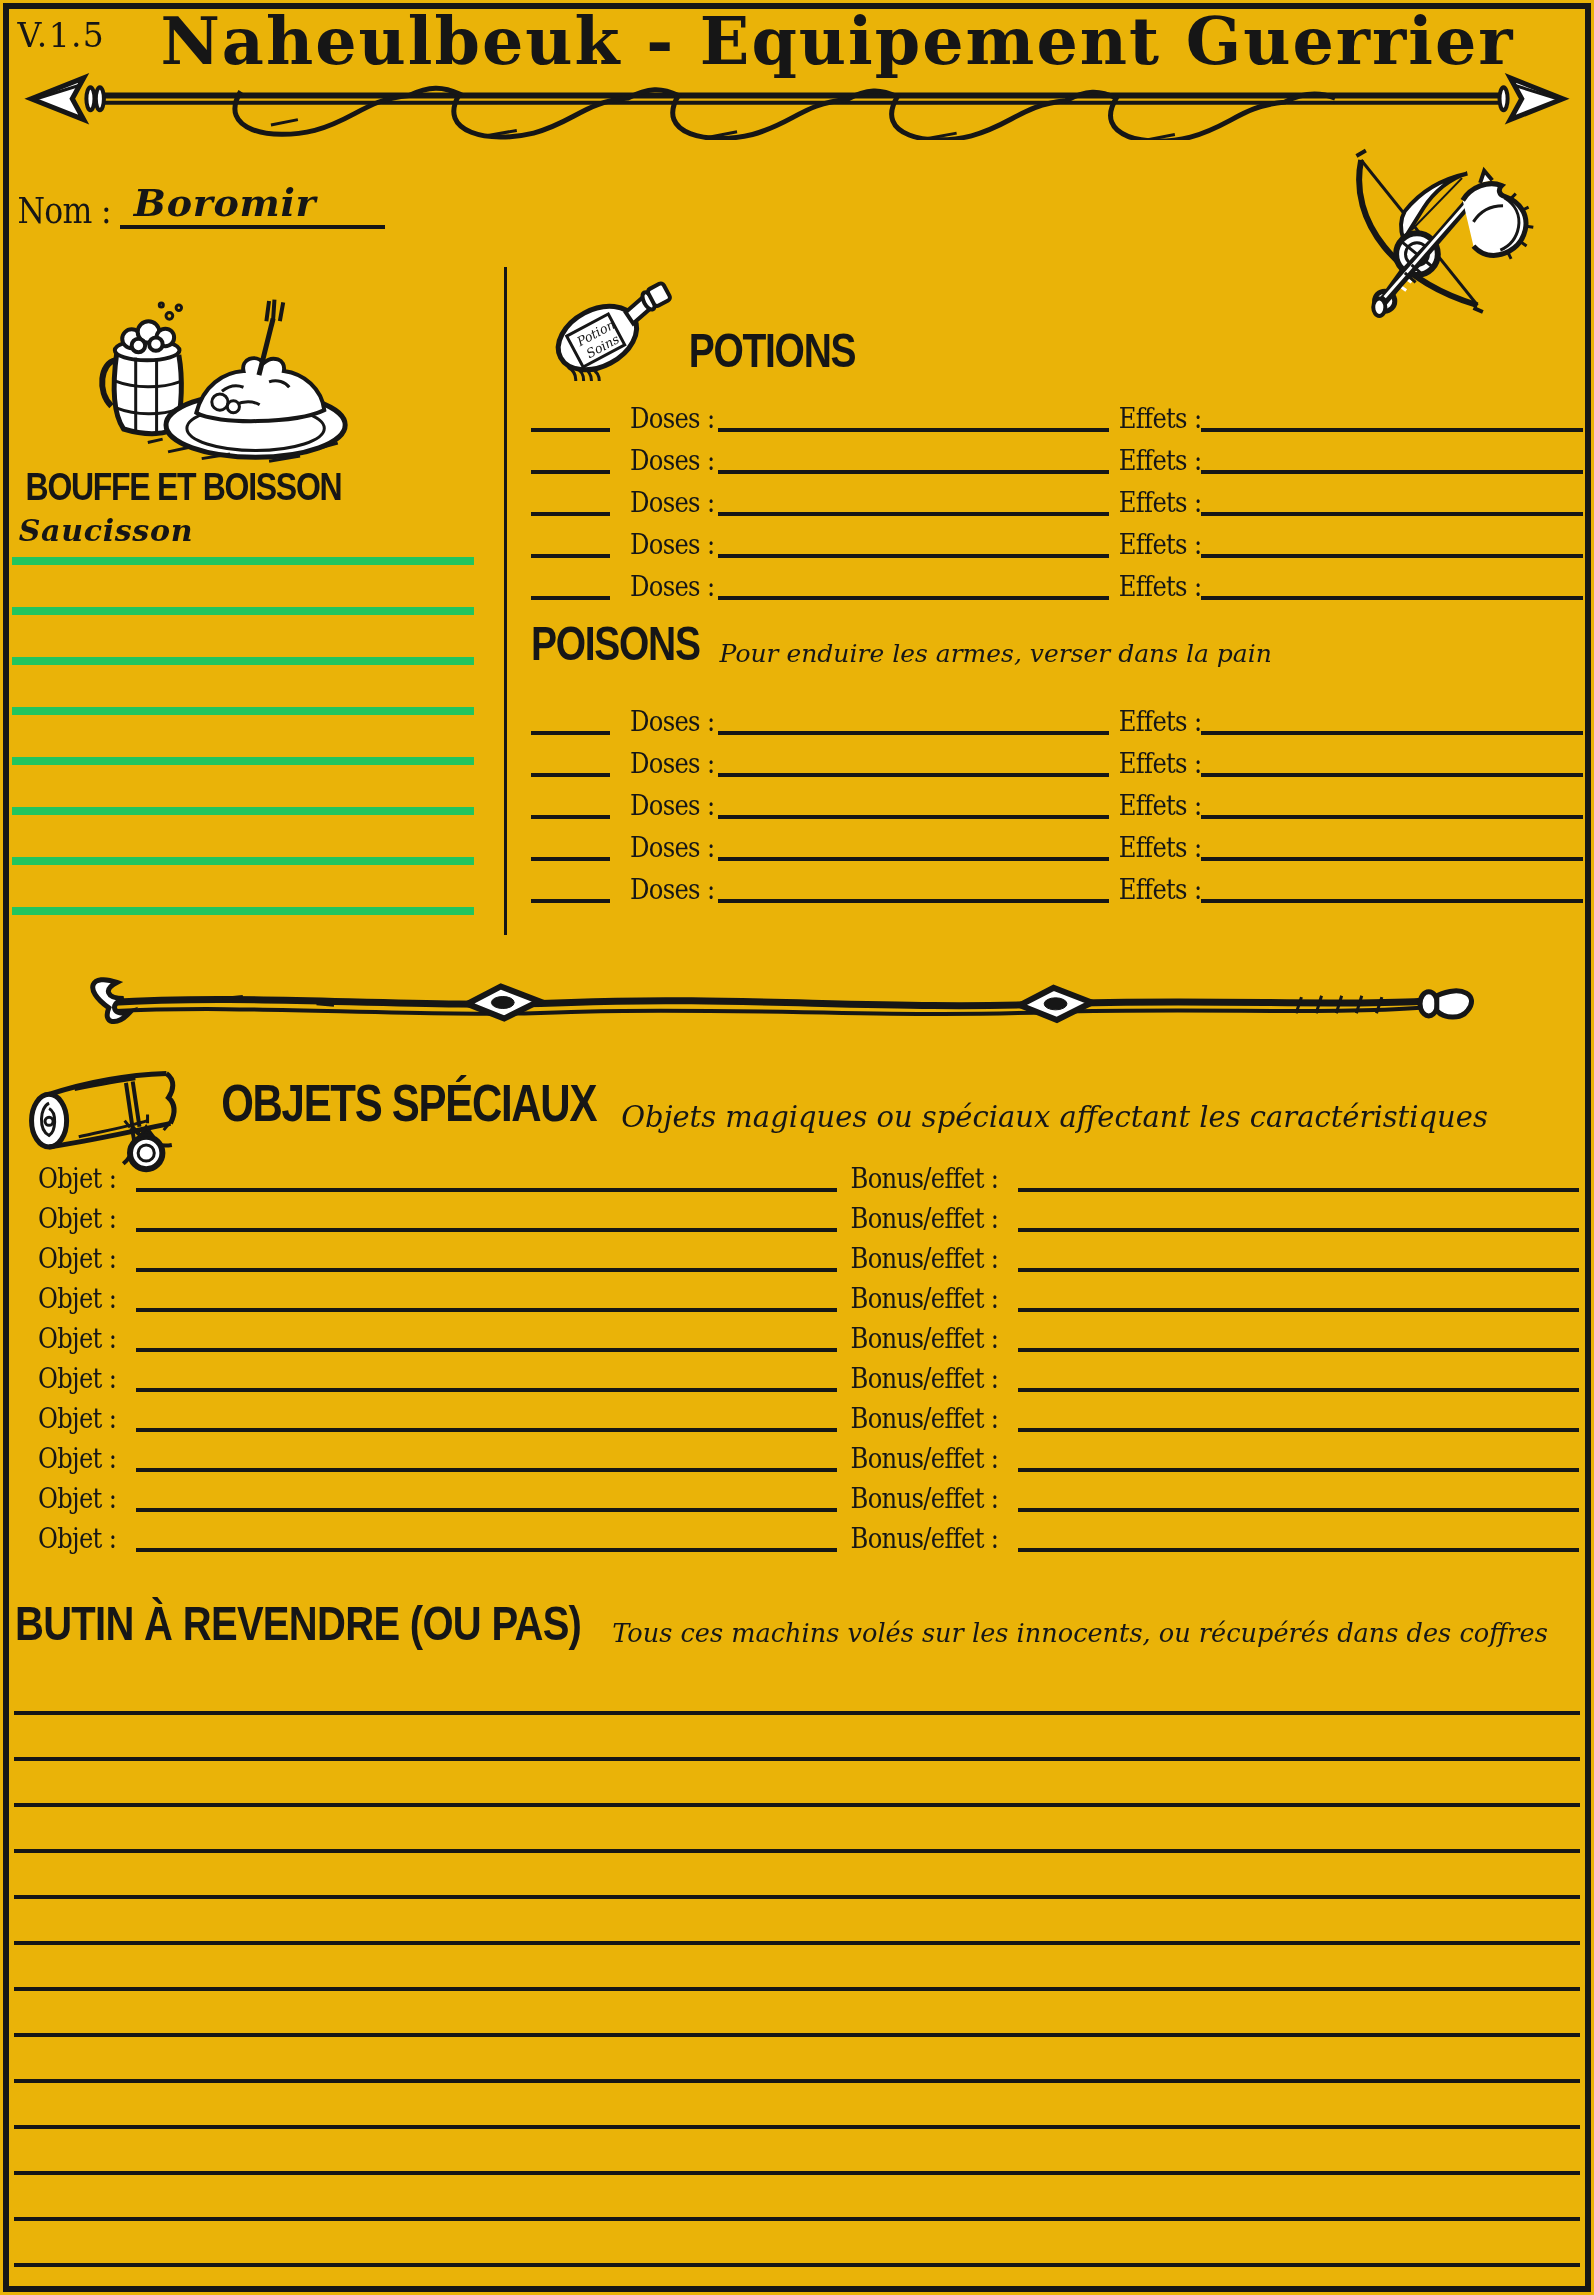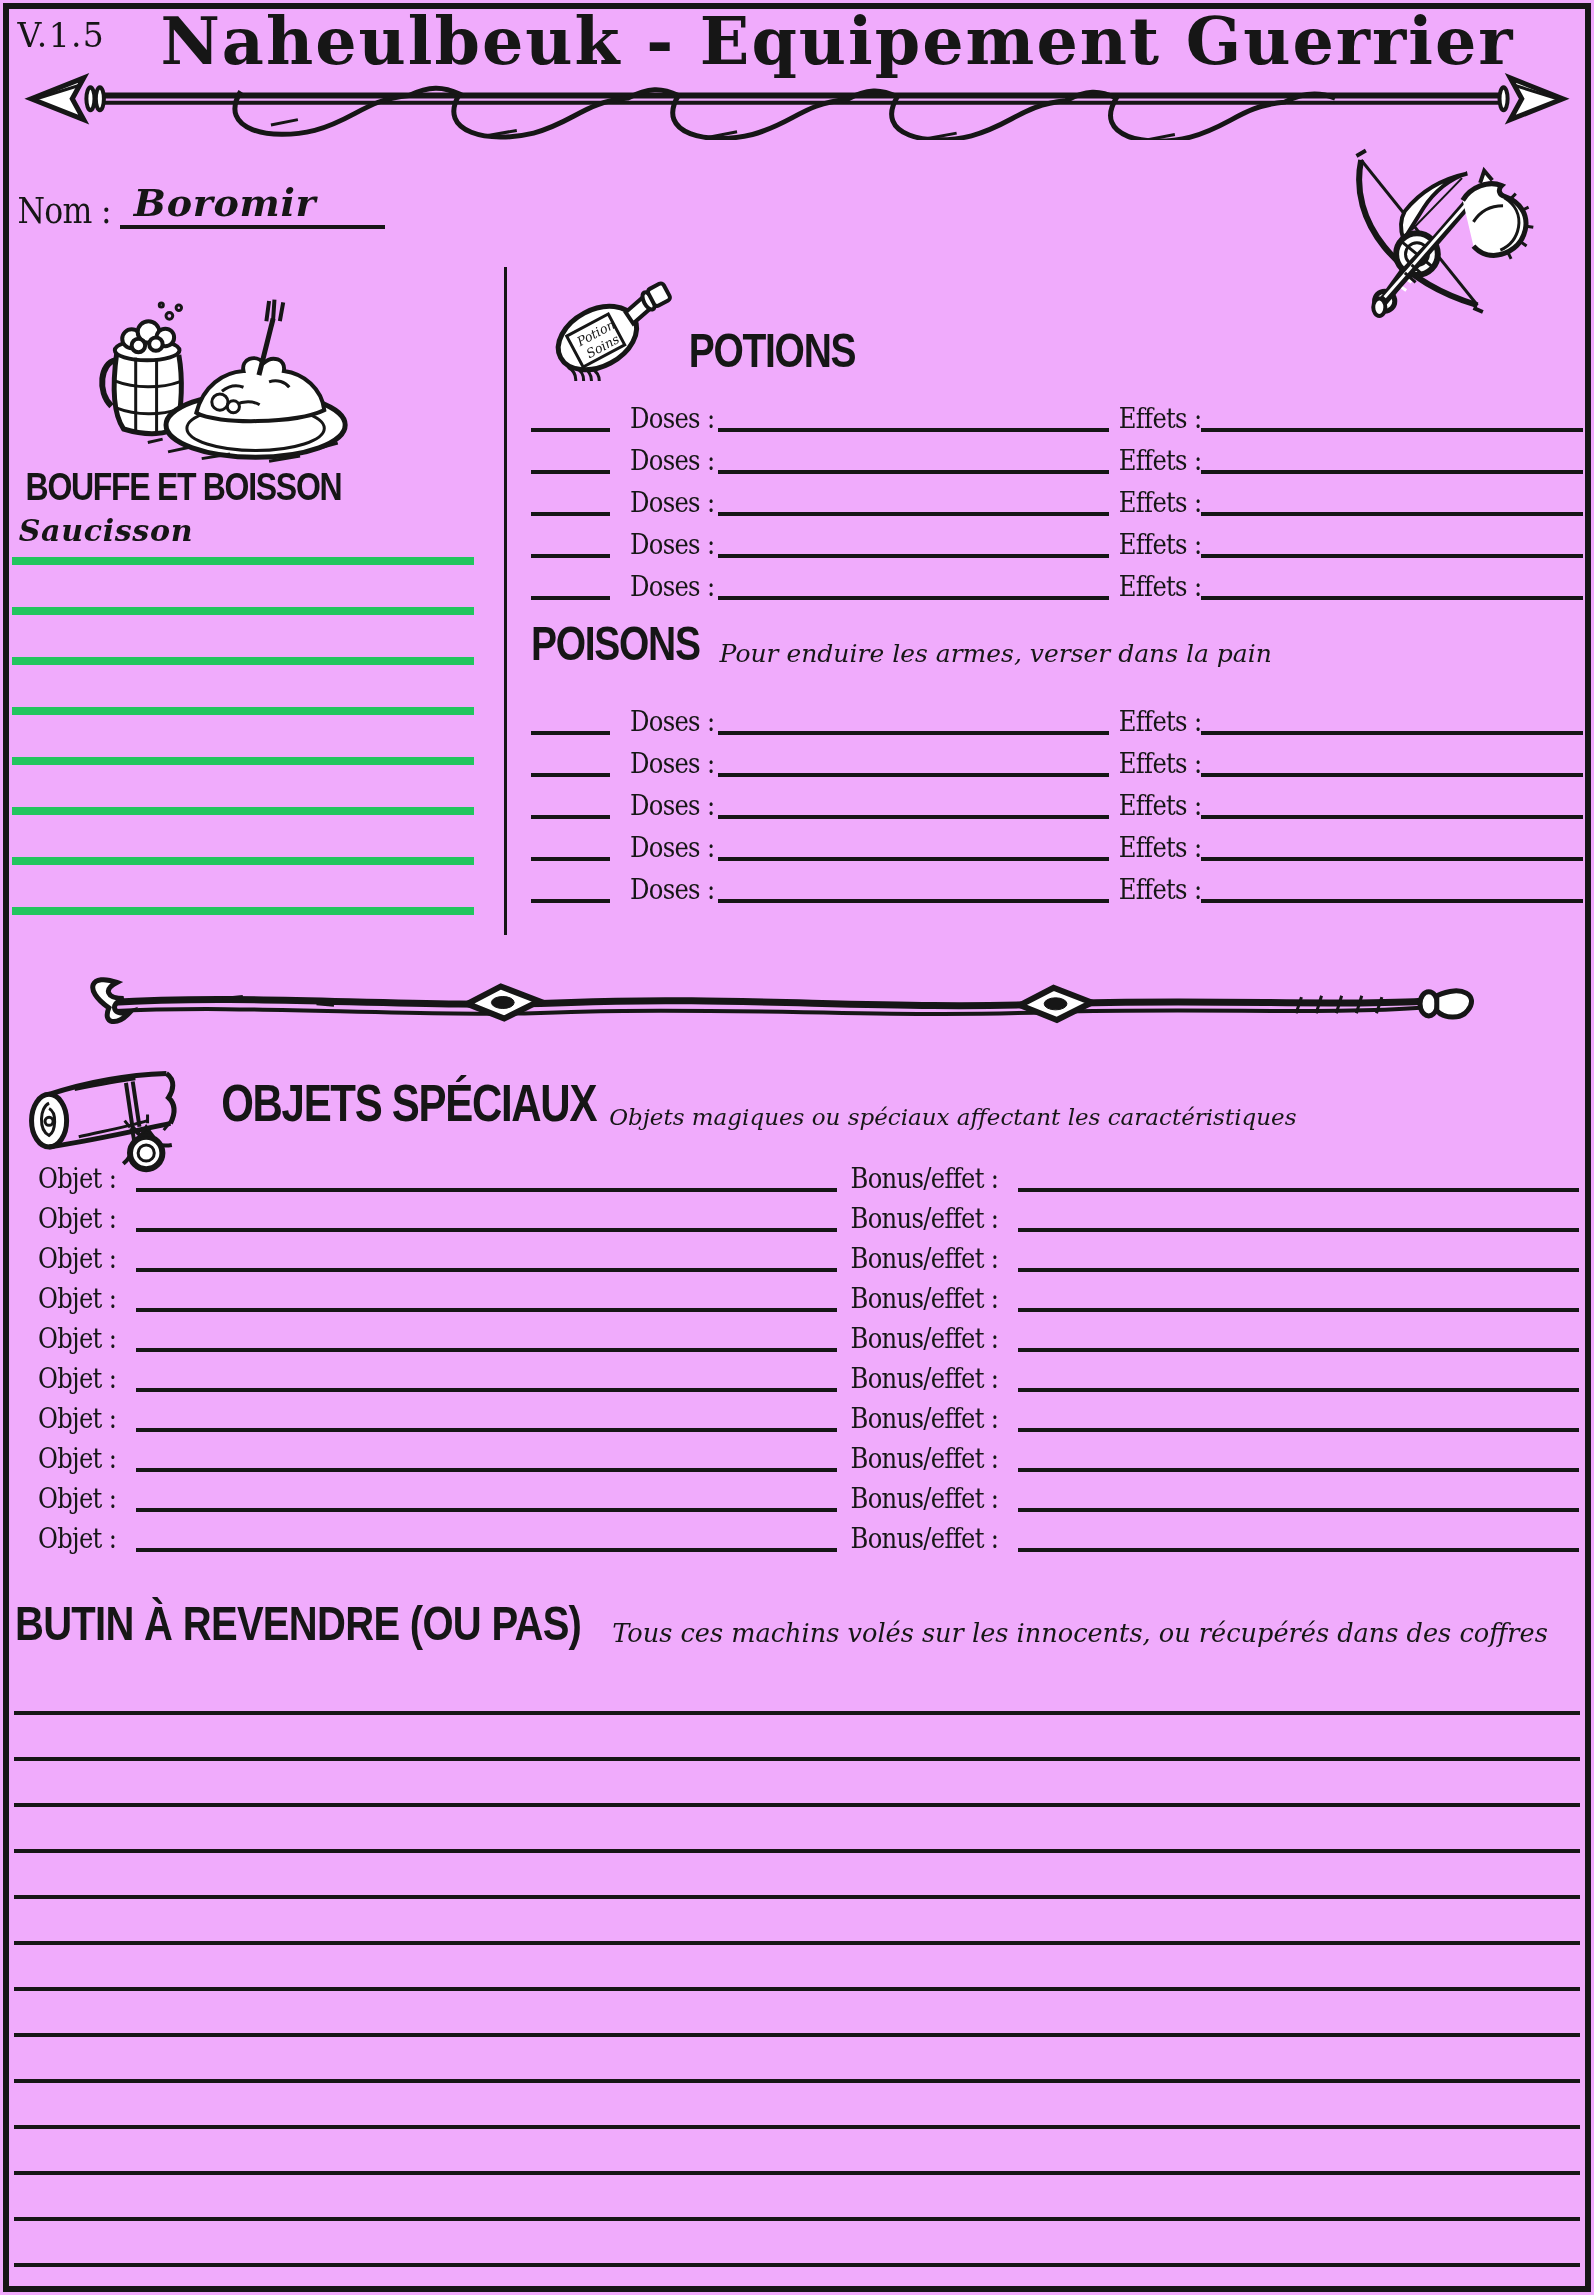--- a/index.html
+++ b/index.html
@@ -1,16 +1,16 @@
 <!DOCTYPE html>
 <html style="font-size:10.8px"><head>
 <meta charset="utf-8">
 <style>
   html,body{margin:0;padding:0;background:#888;}
-  .page{position:relative;width:1594px;height:2295px;background:#f0abfc;color:#161616;
+  .page{position:relative;width:1594px;height:2295px;background:#eab308;color:#161616;
         font-family:"DejaVu Serif",serif;overflow:hidden;}
   .frame{position:absolute;inset:3.4px;border:6px solid #161616;pointer-events:none;}
 
   
   .version{position:absolute;top:16px;left:17.5px;font-size:33px;letter-spacing:1.3px;}
   .title{position:absolute;top:2.7px;left:128px;right:47px;text-align:center;margin:0;
          font-size:65px;font-weight:700;letter-spacing:2px;font-family:"DejaVu Serif",serif;}
   .spear{position:absolute;top:71px;left:15px;width:1564px;height:69px;}
 
   .nom-row{position:absolute;top:181px;left:17.5px;display:flex;align-items:flex-end;}
@@ -56,21 +56,21 @@
   .poisons-header{margin-top:27px;display:flex;align-items:baseline;height:48px;}
   .poisons-header .hd{font-size:39px;}
   .poisons-header .sub{margin-left:20px;}
   .poison-rows{margin-top:17.5px;}
 
   
   .staff{position:absolute;top:969px;left:58px;width:1435px;height:67px;}
   .special-header{position:absolute;top:1041px;left:13.5px;right:20px;display:flex;align-items:center;}
   .scroll-art{width:201px;height:135px;flex:none;}
   .special-header .hd{font-size:42px;margin-left:6.7px;}
-  .special-header .sub{margin-left:13px;font-size:23px;padding-top:17.5px;}
+  .special-header .sub{margin-left:25px;font-size:29px;padding-top:17.5px;}
 
   .objet-rows{position:absolute;top:1152px;left:15px;width:1564px;}
   .orow{display:flex;align-items:flex-end;height:40px;margin-left:23px;}
   .objet-label{width:94px;}
   .oline1{width:701px;margin:0 13.5px 0 4px;}
   .bonus-label{width:167px;}
   .oline2{flex:1;}
 
   
   .butin-header{position:absolute;top:1606px;left:15px;display:flex;align-items:baseline;gap:12px;}

